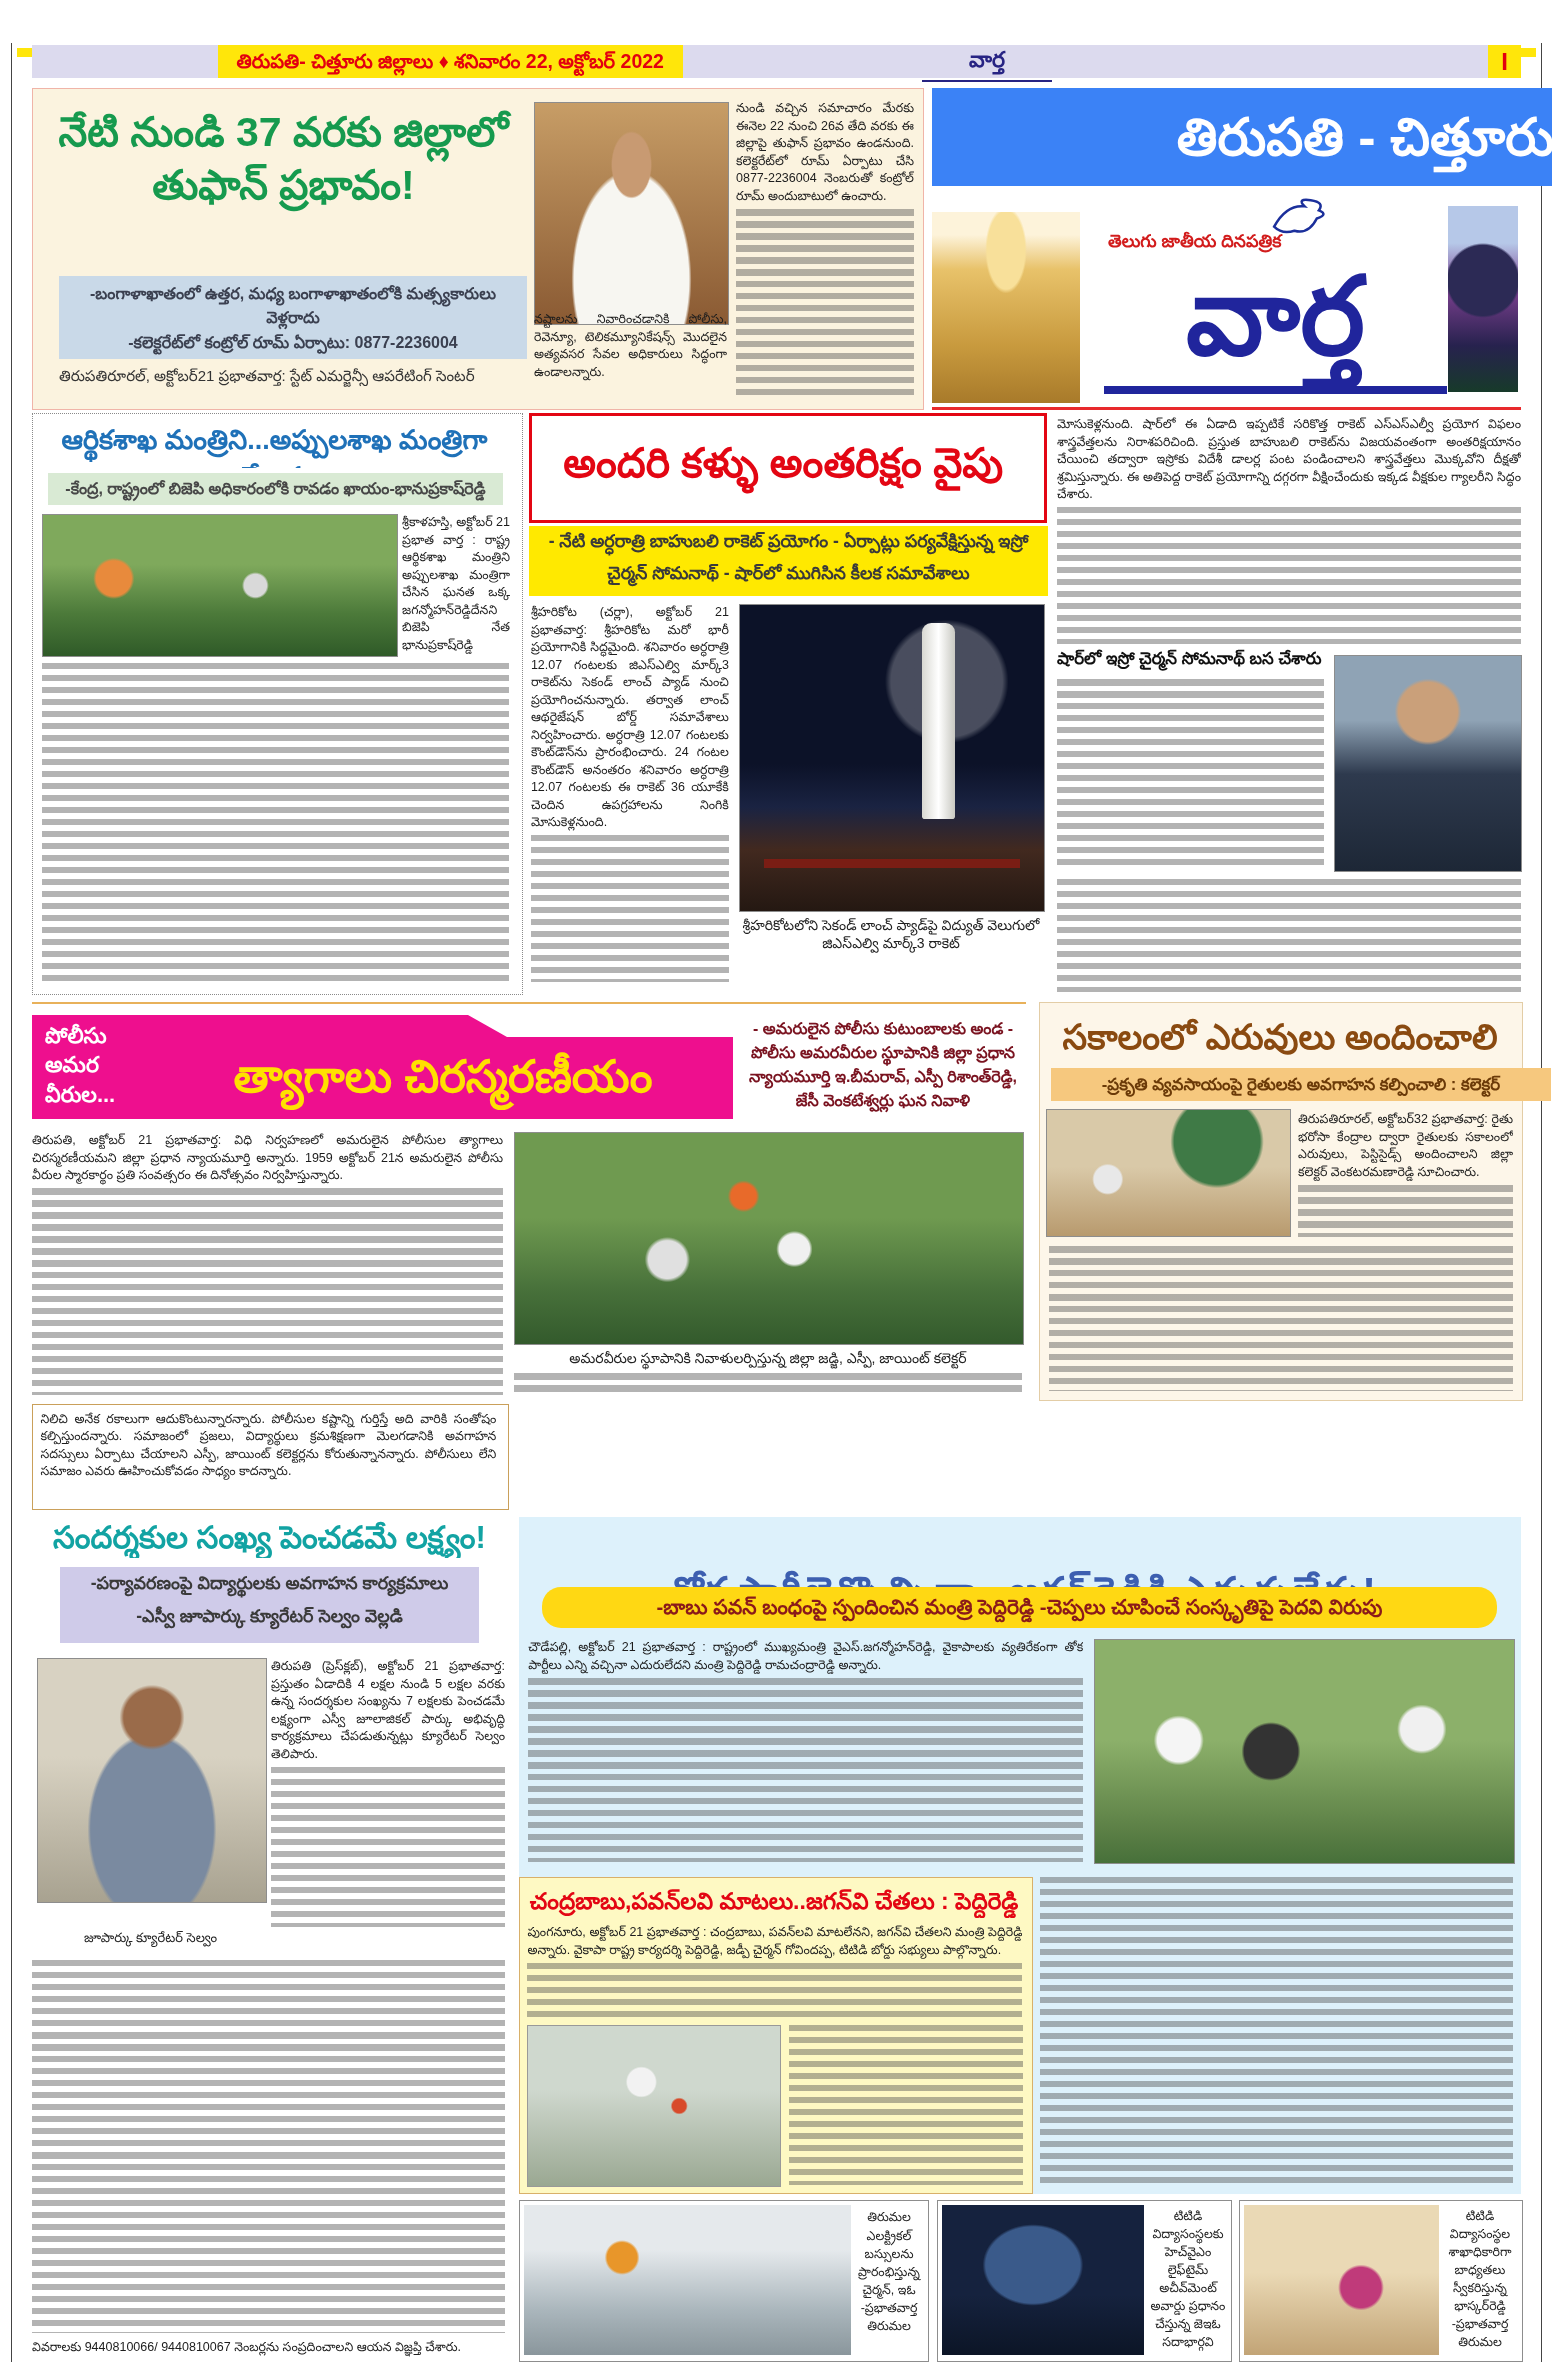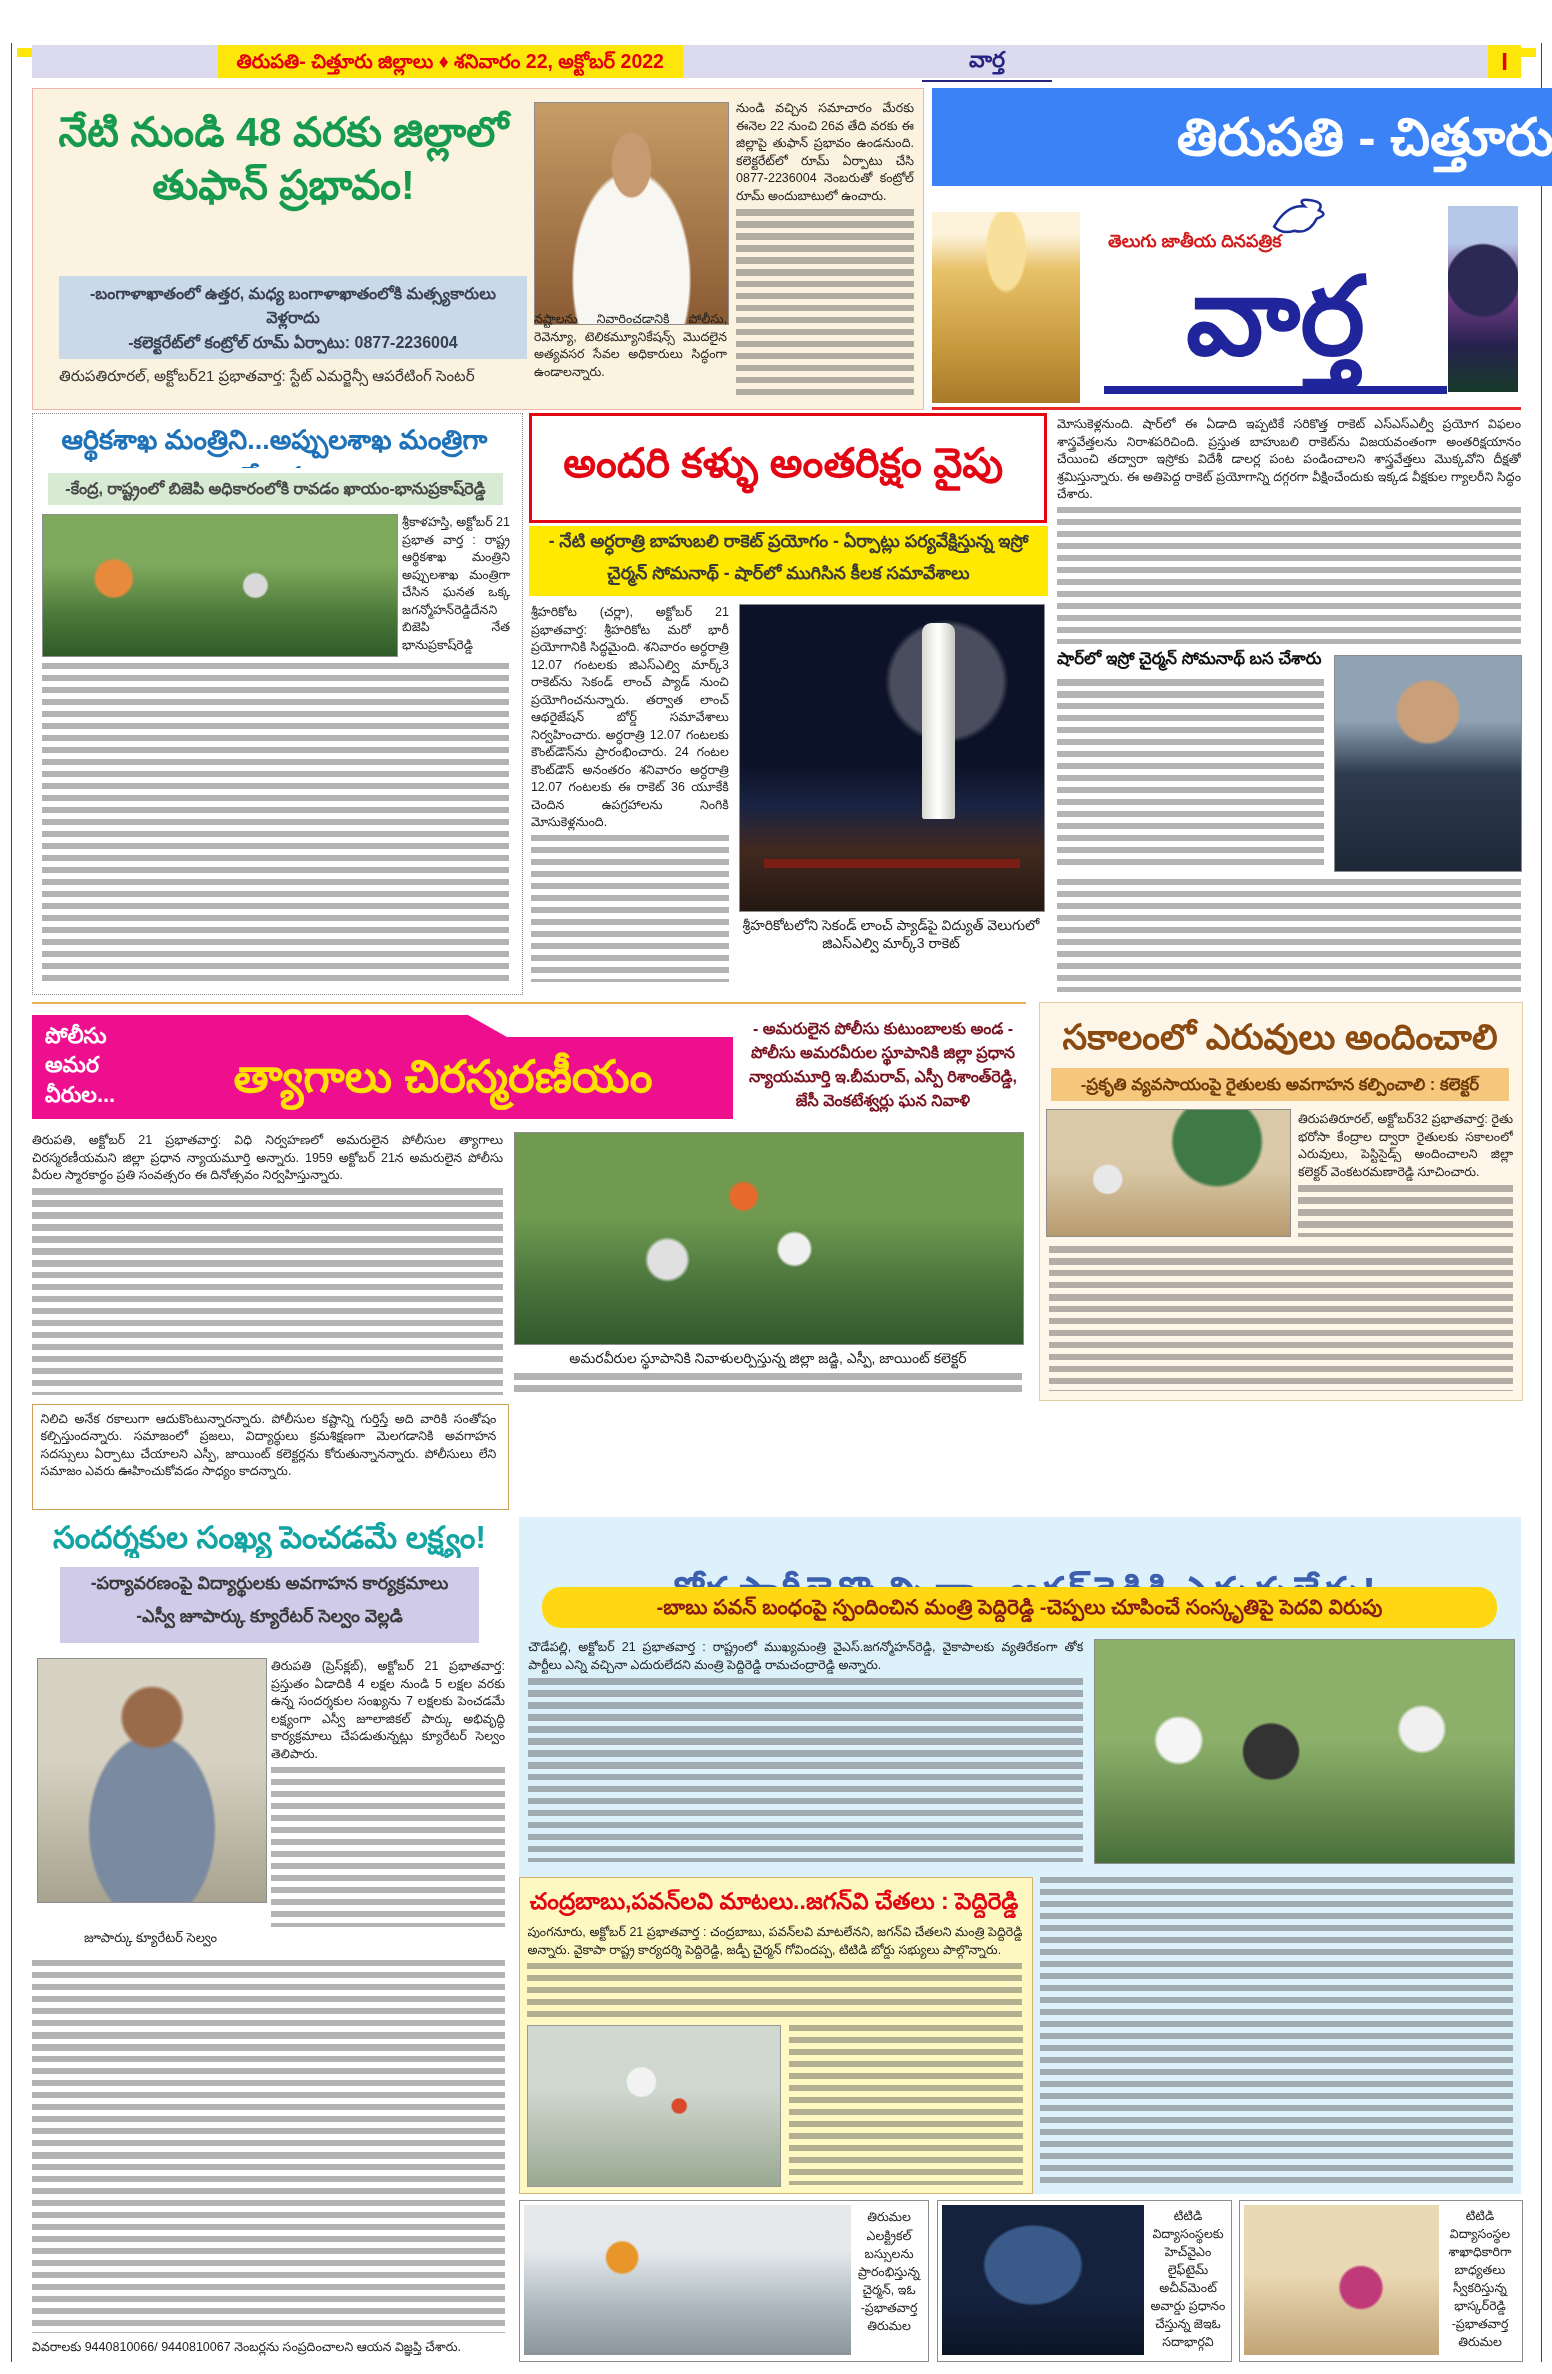--- a/index.html
+++ b/index.html
@@ -87,21 +87,21 @@
   .ph-wreath{left:482px;top:128px;width:508px;height:211px;
              background:radial-gradient(circle at 30% 60%,#e0e0e0 0 5%,transparent 6%),
                         radial-gradient(circle at 55% 55%,#f0f0f0 0 5%,transparent 6%),
                         radial-gradient(circle at 45% 30%,#e86a2a 0 4%,transparent 5%),
                         linear-gradient(180deg,#6f9a50 0 40%,#47703a 75%,#335a2c 100%);}
   .pol-tail{position:absolute;left:32px;top:1404px;width:475px;height:104px;border:1.9px solid #caa05a;background:#fff;}
   
   .fer{position:absolute;left:1039px;top:1002px;width:482px;height:397px;background:#fdf6e9;border:0.9px solid #e3cda6;}
   .fer-h{position:absolute;left:5.6px;top:11px;width:469px;height:46px;color:#8a4a10;font-weight:bold;font-size:35px;
          text-align:center;line-height:46px;overflow:hidden;white-space:nowrap;}
-  .fer-d{position:absolute;left:11px;top:65px;width:458px;height:33px;background:#f6c87e;color:#6b3a08;font-weight:bold;
+  .fer-d{position:absolute;left:11px;top:65px;width:500px;height:33px;background:#f6c87e;color:#6b3a08;font-weight:bold;
          font-size:16.7px;text-align:center;line-height:33px;overflow:hidden;}
   .ph-meet{left:1046px;top:1109px;width:243px;height:126px;
            background:radial-gradient(circle at 70% 25%,#3f7a46 0 22%,transparent 24%),
                       radial-gradient(circle at 25% 55%,#e8e8e8 0 7%,transparent 8%),
                       linear-gradient(180deg,#d9c9a8 0 45%,#b89a6e 100%);}
   
   .zoo{position:absolute;left:32px;top:1517px;width:475px;height:849px;}
   .zoo-h{position:absolute;left:0;top:0;width:475px;height:41px;color:#12a3a3;font-weight:bold;font-size:31px;
          text-align:center;line-height:41px;overflow:hidden;white-space:nowrap;}
   .zoo-d{position:absolute;left:28px;top:50px;width:419px;height:76px;background:#cfcbe9;color:#3a3a3a;font-weight:bold;
@@ -148,21 +148,21 @@
   <div class="corner" style="left:16.7px;top:48px;"></div>
   <div class="corner" style="left:1521px;top:48px;"></div>
 
   <div class="hdr">
     <div class="hdr-date">తిరుపతి- చిత్తూరు జిల్లాలు ♦ శనివారం 22, అక్టోబర్ 2022</div>
     <div class="hdr-mark">వార్త</div>
     <div class="hdr-page">I</div>
   </div>
 
   <div class="cyc">
-    <div class="cyc-h">నేటి నుండి 48 వరకు జిల్లాలో తుఫాన్ ప్రభావం!</div>
+    <div class="cyc-h">నేటి నుండి 37 వరకు జిల్లాలో తుఫాన్ ప్రభావం!</div>
     <div class="cyc-b">
       <div>-బంగాళాఖాతంలో ఉత్తర, మధ్య బంగాళాఖాతంలోకి మత్స్యకారులు వెళ్లరాదు</div>
       <div>-కలెక్టరేట్‌లో కంట్రోల్ రూమ్ ఏర్పాటు: 0877-2236004</div>
       <div>- తిరుపతి జిల్లా కలెక్టర్ వెంకటరమణారెడ్డి</div>
     </div>
     <div class="cyc-d">తిరుపతిరూరల్, అక్టోబర్21 ప్రభాతవార్త: స్టేట్ ఎమర్జెన్సీ ఆపరేటింగ్ సెంటర్</div>
     <div class="ph ph-man"></div>
     <div class="tb" style="left:501px;top:222px;width:193px;height:70px;">
       <p class="snip">నష్టాలను నివారించడానికి పోలీసు, రెవెన్యూ, టెలికమ్యూనికేషన్స్ మొదలైన అత్యవసర సేవల అధికారులు సిద్ధంగా ఉండాలన్నారు.</p>
     </div>

